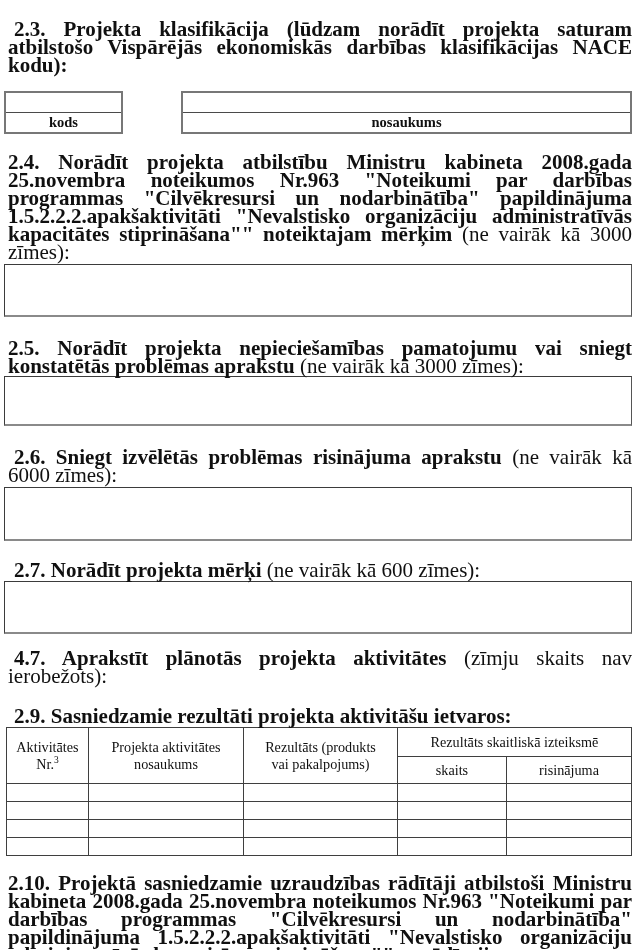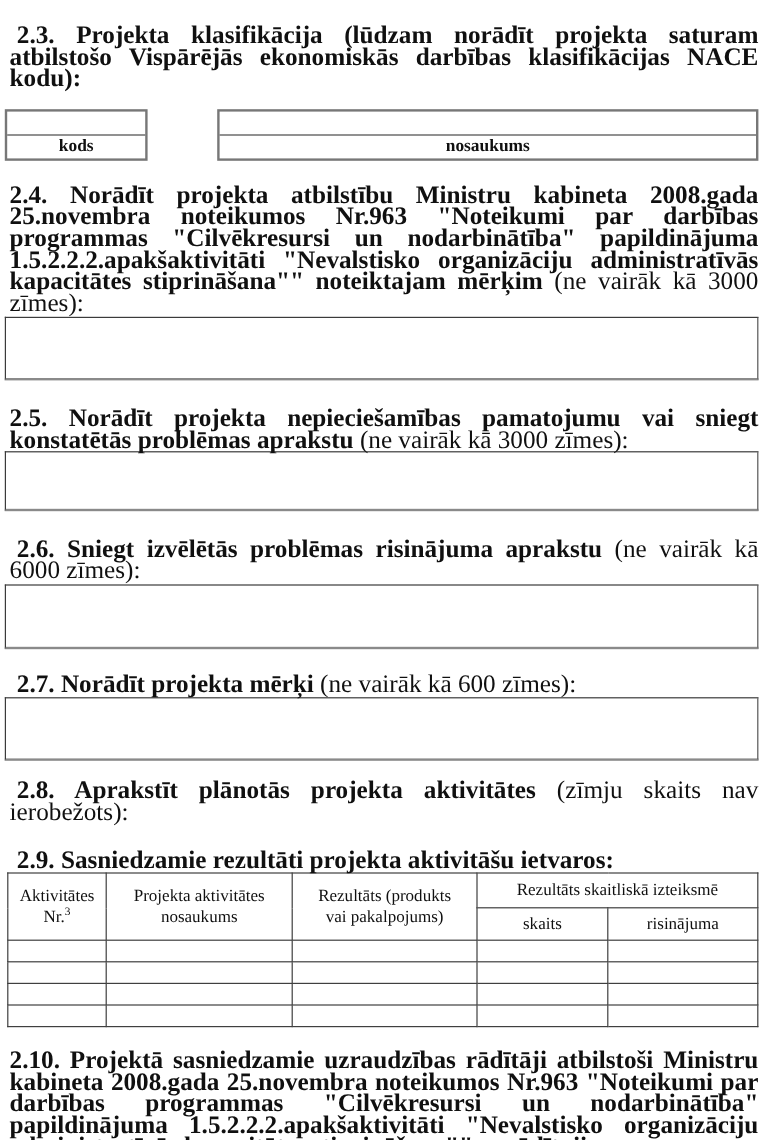--- a/index.html
+++ b/index.html
@@ -96,21 +96,21 @@
 
   <p class="heading mt-h25"><span>2.5. Norādīt projekta nepieciešamības pamatojumu vai sniegt konstatētās problēmas aprakstu</span><span class="it"> (ne vairāk kā 3000 zīmes)</span><span class="colon">:</span></p>
   <div class="fill-box box-25"></div>
 
   <p class="heading ind mt-h26"><span>2.6. Sniegt izvēlētās problēmas risinājuma aprakstu</span><span class="it"> (ne vairāk kā 6000 zīmes)</span><span class="colon">:</span></p>
   <div class="fill-box box-26"></div>
 
   <p class="heading ind mt-h27"><span>2.7. Norādīt projekta mērķi</span><span class="it"> (ne vairāk kā 600 zīmes)</span><span class="colon">:</span></p>
   <div class="fill-box box-27"></div>
 
-  <p class="heading ind mt-h28"><span>2.8. Aprakstīt plānotās projekta aktivitātes</span><span class="it"> (zīmju skaits nav ierobežots)</span><span class="colon">:</span></p>
+  <p class="heading ind mt-h28"><span>4.7. Aprakstīt plānotās projekta aktivitātes</span><span class="it"> (zīmju skaits nav ierobežots)</span><span class="colon">:</span></p>
 
 
   <p class="heading ind mt-h29"><span>2.9. Sasniedzamie rezultāti projekta aktivitāšu ietvaros:</span></p>
 
   <table class="t29">
     <colgroup>
         <col class="c1">
         <col class="c2">
         <col class="c3">
         <col class="c4">

